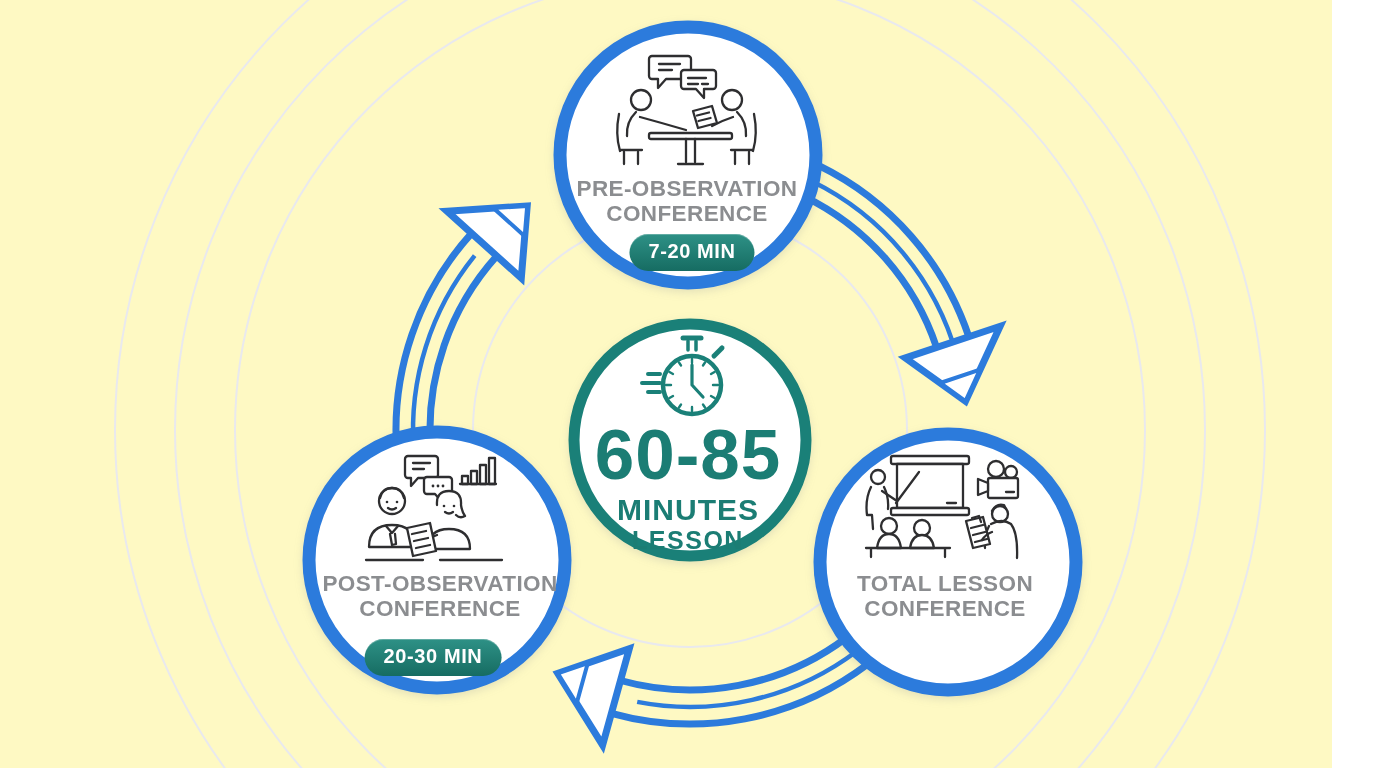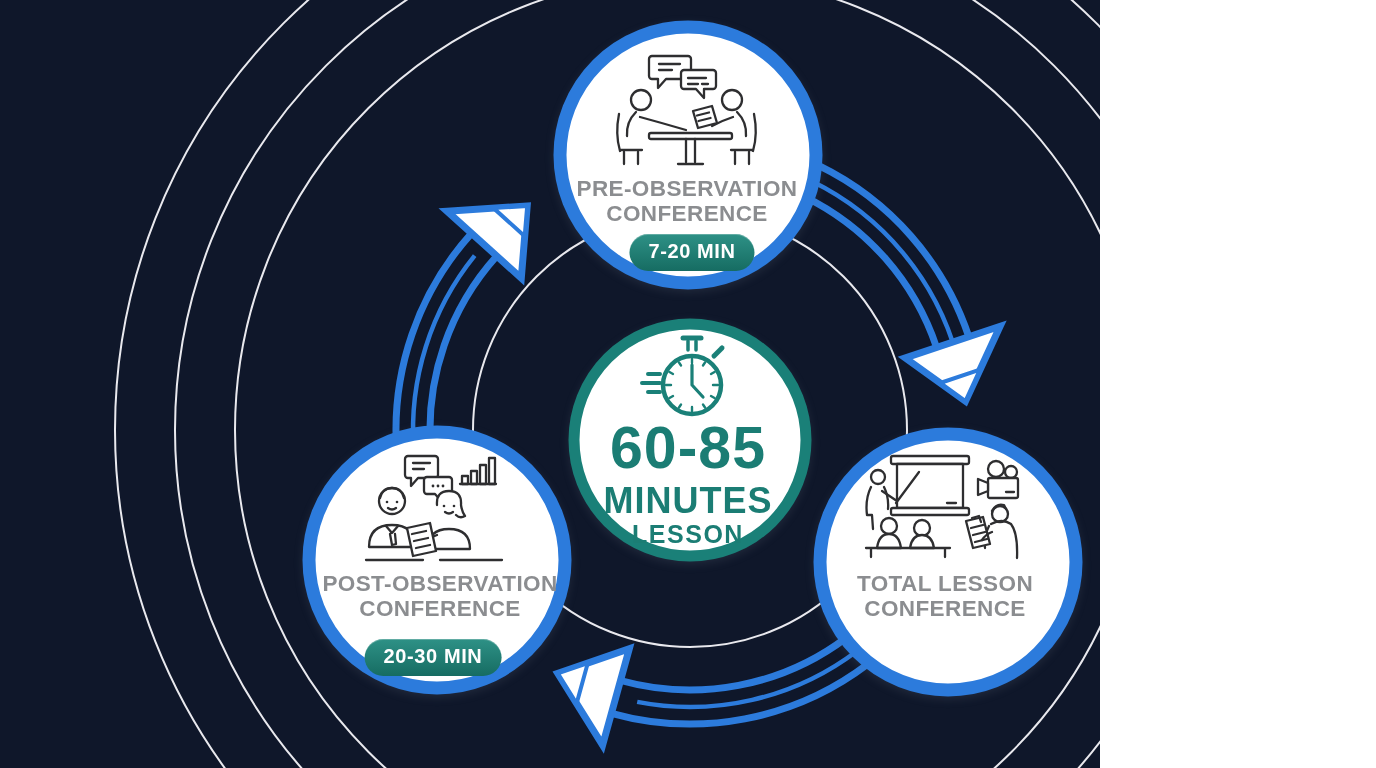--- a/index.html
+++ b/index.html
@@ -1,17 +1,17 @@
 <!DOCTYPE html>
 <html style="--blue: #2C7BDC; --teal: #1A8078; --teal-text: #1B7D74; --badge-top: #2E9186; --badge-bottom: #166C62; --label-gray: #8B8D90; --icon-stroke: #2E2E30; --arc-gray: #E9E9EE;"><head>
 <meta charset="utf-8">
 <style>
   html,body { margin:0; padding:0; background:#ffffff; }
   .stage {
-    position:relative; width:1100px; height:768px; background:#0f172a;
+    position:relative; width:1332px; height:768px; background:#fef9c3;
     overflow:hidden; font-family:"Liberation Sans", sans-serif;
   }
   .stage svg { position:absolute; left:0; top:0; }
 
   
   .arc       { stroke:var(--arc-gray); stroke-width:2; fill:none; }
   .band      { stroke:var(--blue); stroke-width:7; fill:none; }
   .band-mid  { stroke:var(--blue); stroke-width:4.5; fill:none; }
   .head      { stroke:var(--blue); stroke-width:7; fill:#ffffff; stroke-linejoin:miter; }
   .head-in   { stroke:var(--blue); stroke-width:4; fill:#ffffff; stroke-linejoin:miter; }
@@ -34,22 +34,22 @@
     position:absolute; transform:translateX(-50%);
     background:linear-gradient(180deg, var(--badge-top), var(--badge-bottom));
     color:#ffffff; font-weight:bold; font-size:20px; letter-spacing:0.6px;
     padding:6px 19px 8px; border-radius:22px; white-space:nowrap;
     box-shadow:inset 0 1px 0 rgba(255,255,255,0.25);
   }
   .center-text {
     position:absolute; left:688px; top:419px; transform:translateX(-50%);
     text-align:center; color:var(--teal-text); font-weight:bold; white-space:nowrap;
   }
-  .center-range  { font-size:59px; line-height:1.0; letter-spacing:1px; }
-  .center-unit   { font-size:36px; line-height:1.05; margin-top:4px; letter-spacing:1px; }
+  .center-range  { font-size:71px; line-height:1.0; letter-spacing:1px; }
+  .center-unit   { font-size:30px; line-height:1.05; margin-top:4px; letter-spacing:1px; }
   .center-suffix { font-size:25px; line-height:1.0; margin-top:2px; letter-spacing:1.5px; }
 </style>
 </head>
 <body>
 
 <div class="stage">
 
   <svg width="1376" height="768" viewBox="0 0 1376 768">
 
     <g>

